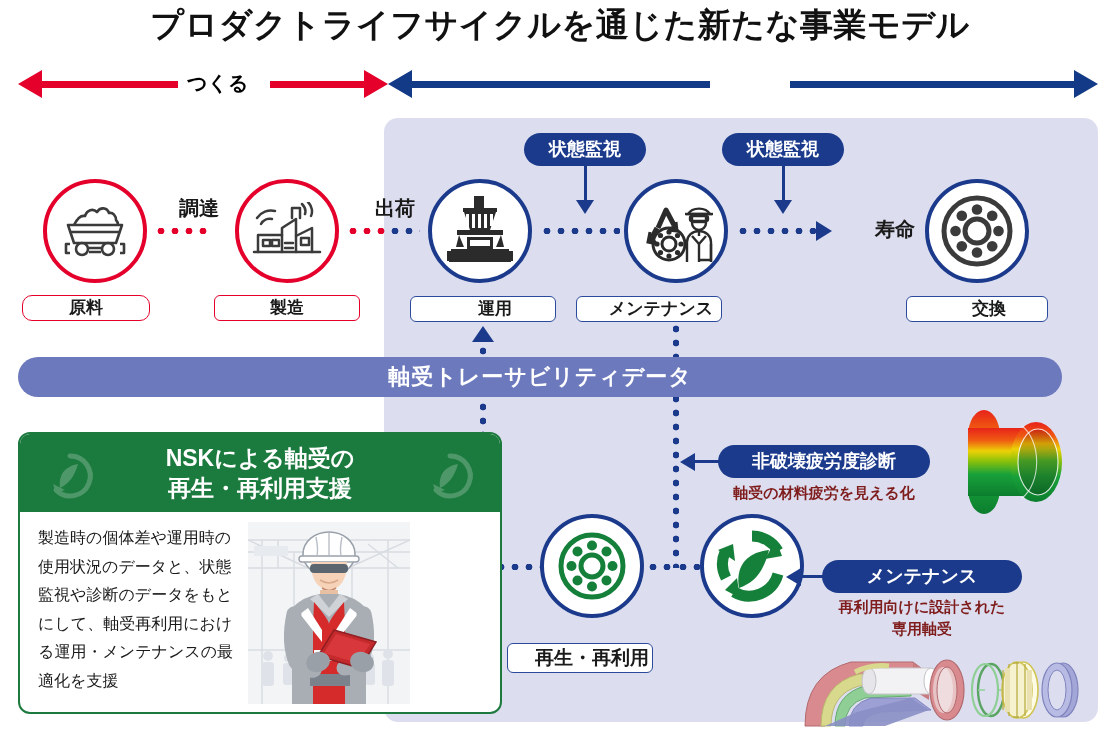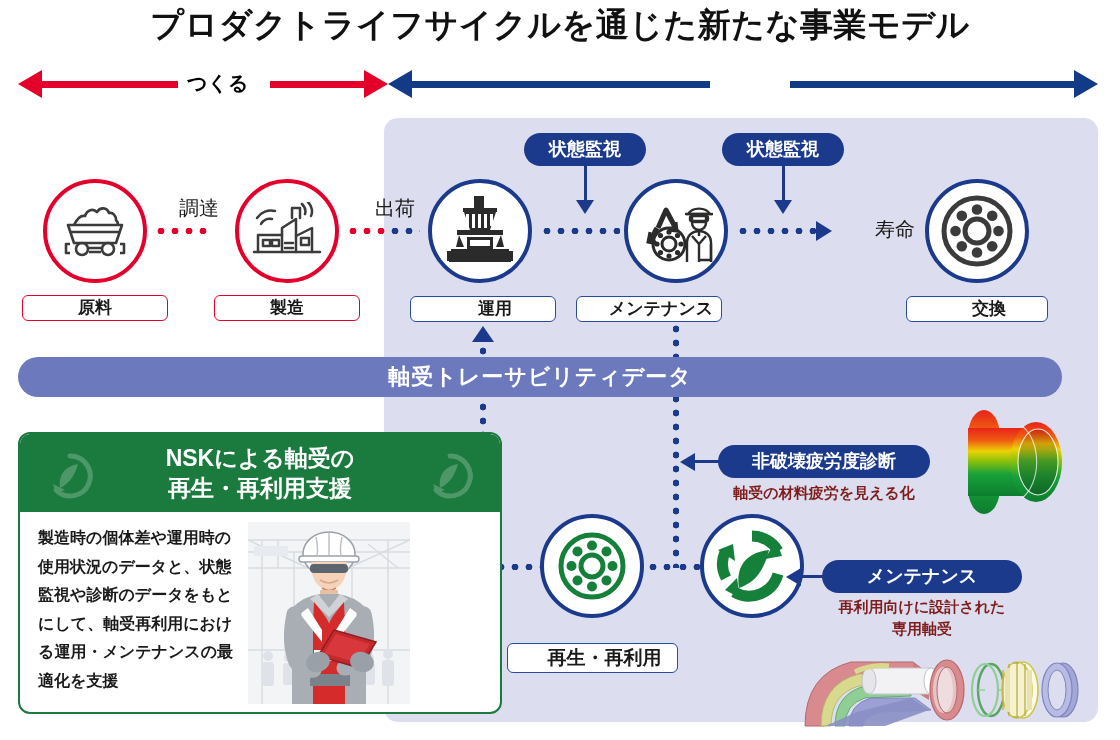--- a/index.html
+++ b/index.html
@@ -76,21 +76,21 @@
      border-left:11px solid transparent;border-right:11px solid transparent;
      border-bottom:16px solid #1b3a8c;}
   .tri-down{position:absolute;width:0;height:0;
      border-left:9px solid transparent;border-right:9px solid transparent;
      border-top:14px solid #1b3a8c;}
   .tri-left{position:absolute;width:0;height:0;
      border-top:9px solid transparent;border-bottom:9px solid transparent;
      border-right:15px solid #1b3a8c;}
 
   
-  .flowword{position:absolute;font-size:20px;font-weight:normal;color:#1a1a1a;padding-left:17px;}
+  .flowword{position:absolute;font-size:20px;font-weight:bold;color:#1a1a1a;padding-left:17px;}
 
   
   .badge{position:absolute;height:33px;line-height:33px;text-align:center;
          background:#1b3a8c;color:#ffffff;border-radius:17px;
          font-size:18px;font-weight:bold;padding:0 14px;box-sizing:border-box;}
   .badge-stem{position:absolute;width:3px;background:#1b3a8c;}
 
   
   #trace-band{left:18px;top:357px;width:1044px;height:40px;
      background:#6c79bd;border-radius:20px;color:#ffffff;
@@ -100,21 +100,21 @@
   #nsk-card{left:18px;top:432px;width:484px;height:282px;
      background:#ffffff;border:2px solid #1c7a3e;border-radius:12px;
      box-sizing:border-box;overflow:hidden;}
   #nsk-head{position:absolute;left:0;top:0;width:100%;height:78px;
      background:#1b7a3d;color:#fff;border-radius:9px 9px 0 0;
      display:flex;align-items:center;justify-content:center;flex-direction:column;
      font-size:23px;font-weight:bold;line-height:30px;}
   .nsk-watermark{position:absolute;top:16px;opacity:.22;}
   #nsk-body{position:absolute;left:0;top:78px;width:100%;height:204px;}
   #nsk-text{position:absolute;left:18px;top:12px;width:205px;
-     font-size:16px;line-height:28.5px;font-weight:bold;color:#1a1a1a;}
+     font-size:16px;line-height:28.5px;font-weight:normal;color:#1a1a1a;}
   #nsk-photo{position:absolute;left:228px;top:10px;width:162px;height:182px;overflow:hidden;}
 
   
   .ann-sub{position:absolute;font-size:15px;font-weight:bold;color:#7f1d1d;text-align:center;}
 
   .pillstem{position:absolute;height:3px;background:#1b3a8c;}
 </style>
 </head>
 <body>
 
@@ -154,21 +154,21 @@
     <path d="M14 22 c3-6 7-10 11-9 c2-6 8-8 12-4 c3-5 10-5 12 1 c4-1 7 3 7 7 c1 1 2 3 2 5"></path>
     <path d="M8 22 H62 L56 40 H14 Z"></path>
     <path d="M11 29 H59"></path>
     <circle cx="22" cy="46" r="6"></circle>
         <circle cx="48" cy="46" r="6"></circle>
     <path d="M29 45 H41 M29 49 H41"></path>
     <path d="M10 41 h-4 v9 h4 M60 41 h4 v9 h-4"></path>
   </svg>
     </span>
 </div>
-<div class="cap red" style="left:22px;top:295px;width:146px;">原料</div>
+<div class="cap red" style="left:22px;top:295px;width:128px;border-radius:10px;">原料</div>
 
 <div class="node red" style="left:235px;top:179px;">
   <span>
   <svg width="70" height="58" viewBox="0 0 70 58" fill="none" stroke="#3b3b3b" stroke-width="2.5" stroke-linejoin="round" stroke-linecap="round">
     <path d="M50 2 c3 3 4 7 3 10 M56 0 c4 4 5 10 3 14"></path>
     <path d="M9 22 a10 10 0 0 1 11-5 M5 16 a17 17 0 0 1 18-7"></path>
     <path d="M40 16 V6 h8 v10"></path>
     <path d="M30 50 V26 l14-9 v33"></path>
     <path d="M44 34 l16-8 v24"></path>
     <path d="M6 50 V33 h24"></path>
@@ -405,21 +405,21 @@
       <circle cx="60.5" cy="40" r="5"></circle>
           <circle cx="54.5" cy="54.5" r="5"></circle>
       <circle cx="40" cy="60.5" r="5"></circle>
           <circle cx="25.5" cy="54.5" r="5"></circle>
       <circle cx="19.5" cy="40" r="5"></circle>
           <circle cx="25.5" cy="25.5" r="5"></circle>
     </g>
   </svg>
     </span>
 </div>
-<div class="cap blue" style="left:507px;top:643px;width:171px;height:30px;line-height:28px;font-size:19px;">再生・再利用</div>
+<div class="cap blue" style="left:507px;top:643px;width:146px;height:30px;line-height:28px;font-size:19px;">再生・再利用</div>
 
 <div class="node blue" style="left:700px;top:514px;">
   <span>
   <svg width="76" height="76" viewBox="0 0 76 76" fill="none">
     <path d="M38 8 a30 30 0 0 1 26 15" stroke="#14803a" stroke-width="11" stroke-linecap="butt"></path>
     <path d="M62 12 l6 16 l-17 3 Z" fill="#14803a"></path>
     <path d="M12 50 a30 30 0 0 1 -1 -26" stroke="#14803a" stroke-width="11" stroke-linecap="butt"></path>
     <path d="M4 22 l15 -6 l2 17 Z" fill="#14803a"></path>
     <path d="M64 46 a30 30 0 0 1 -44 18" stroke="#14803a" stroke-width="11" stroke-linecap="butt"></path>
     <path d="M26 70 l-15 -8 l12 -12 Z" fill="#14803a"></path>

